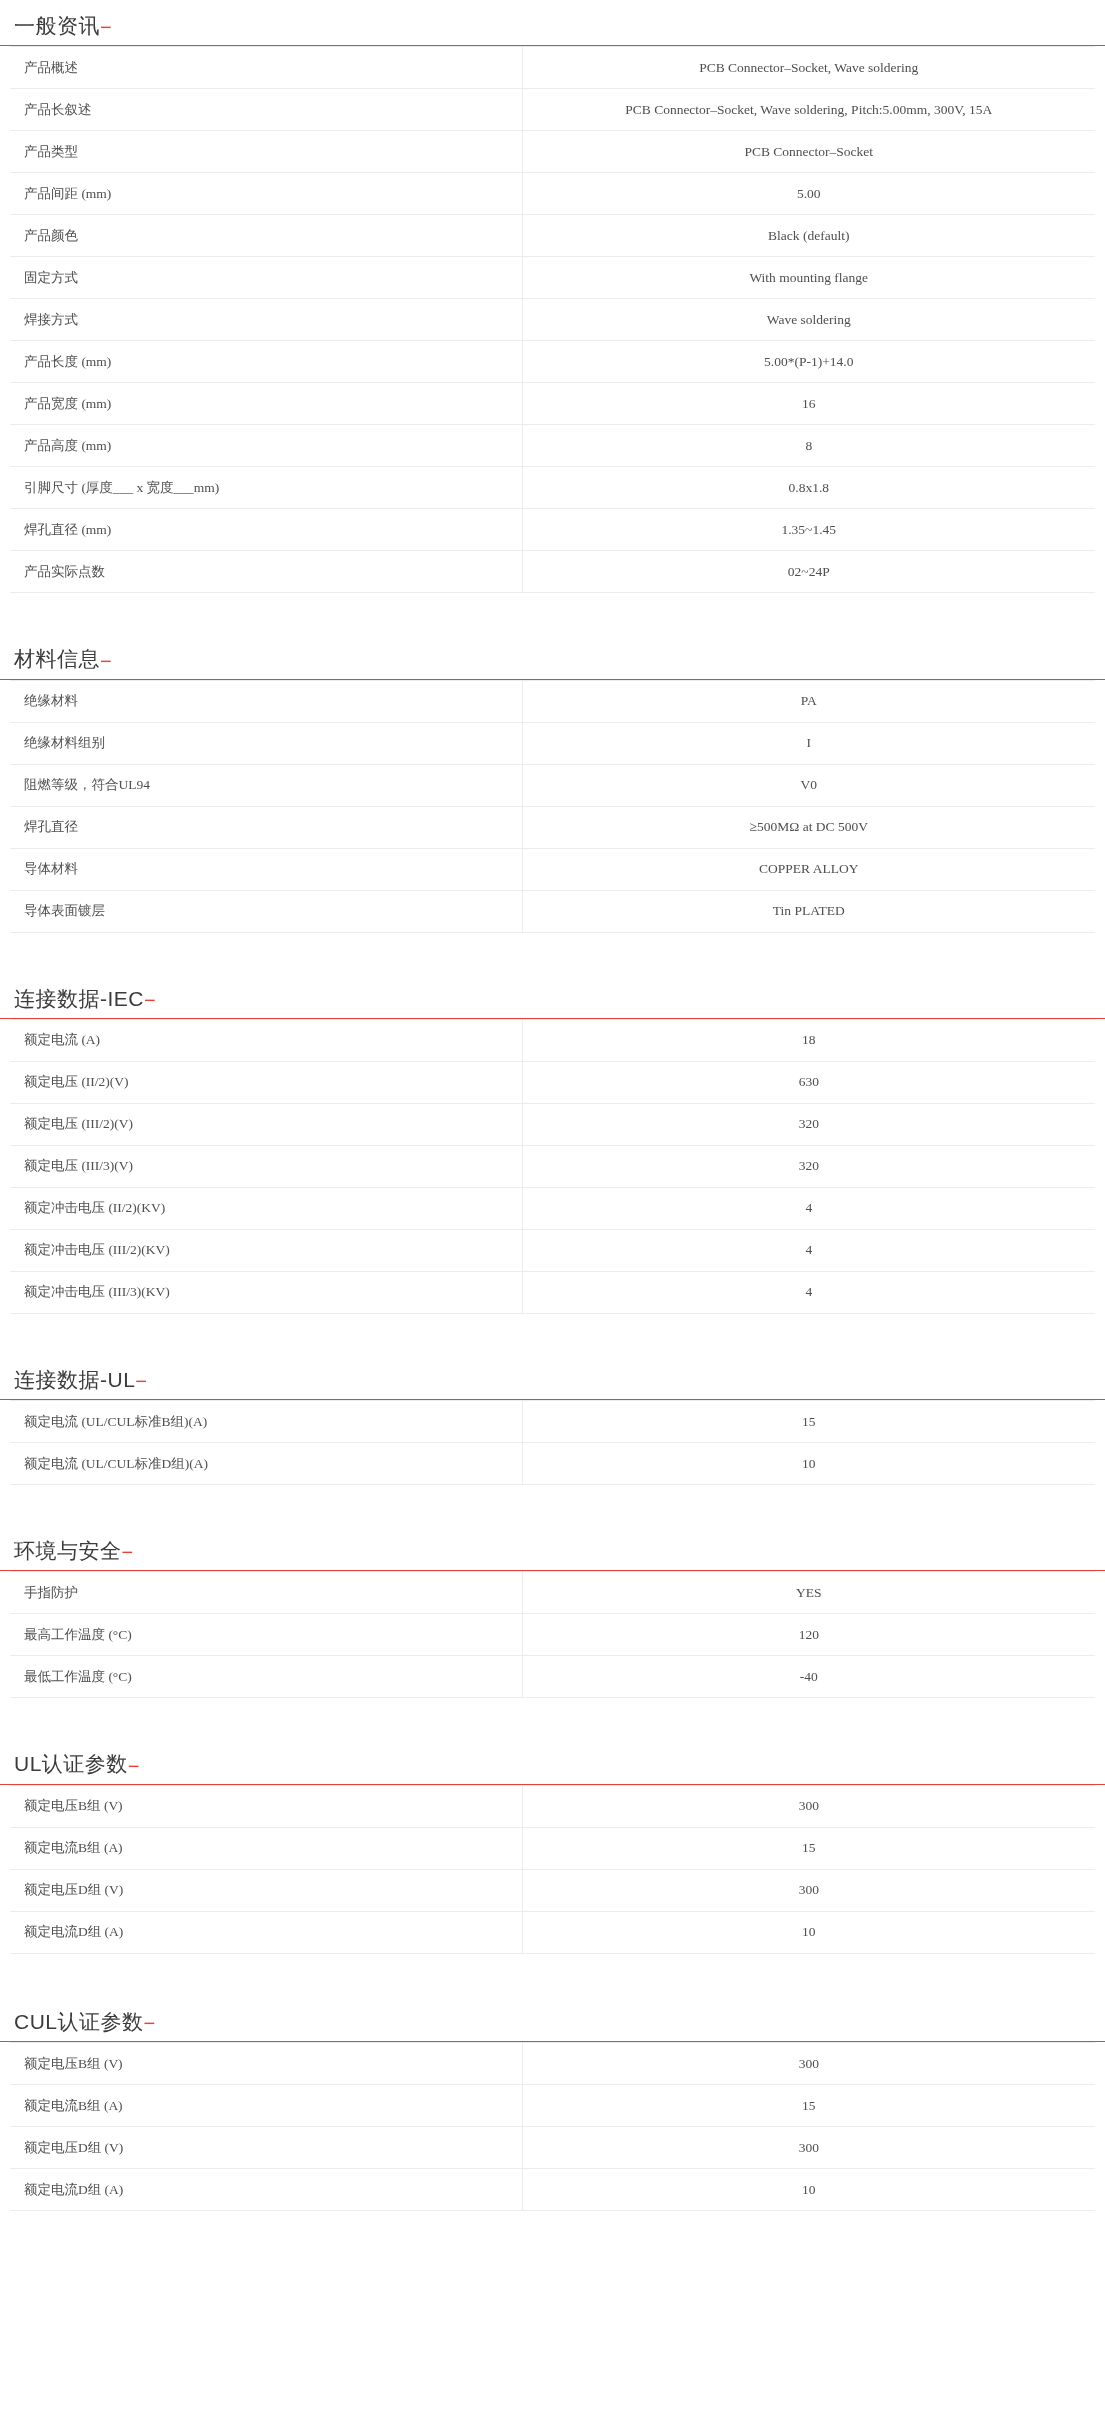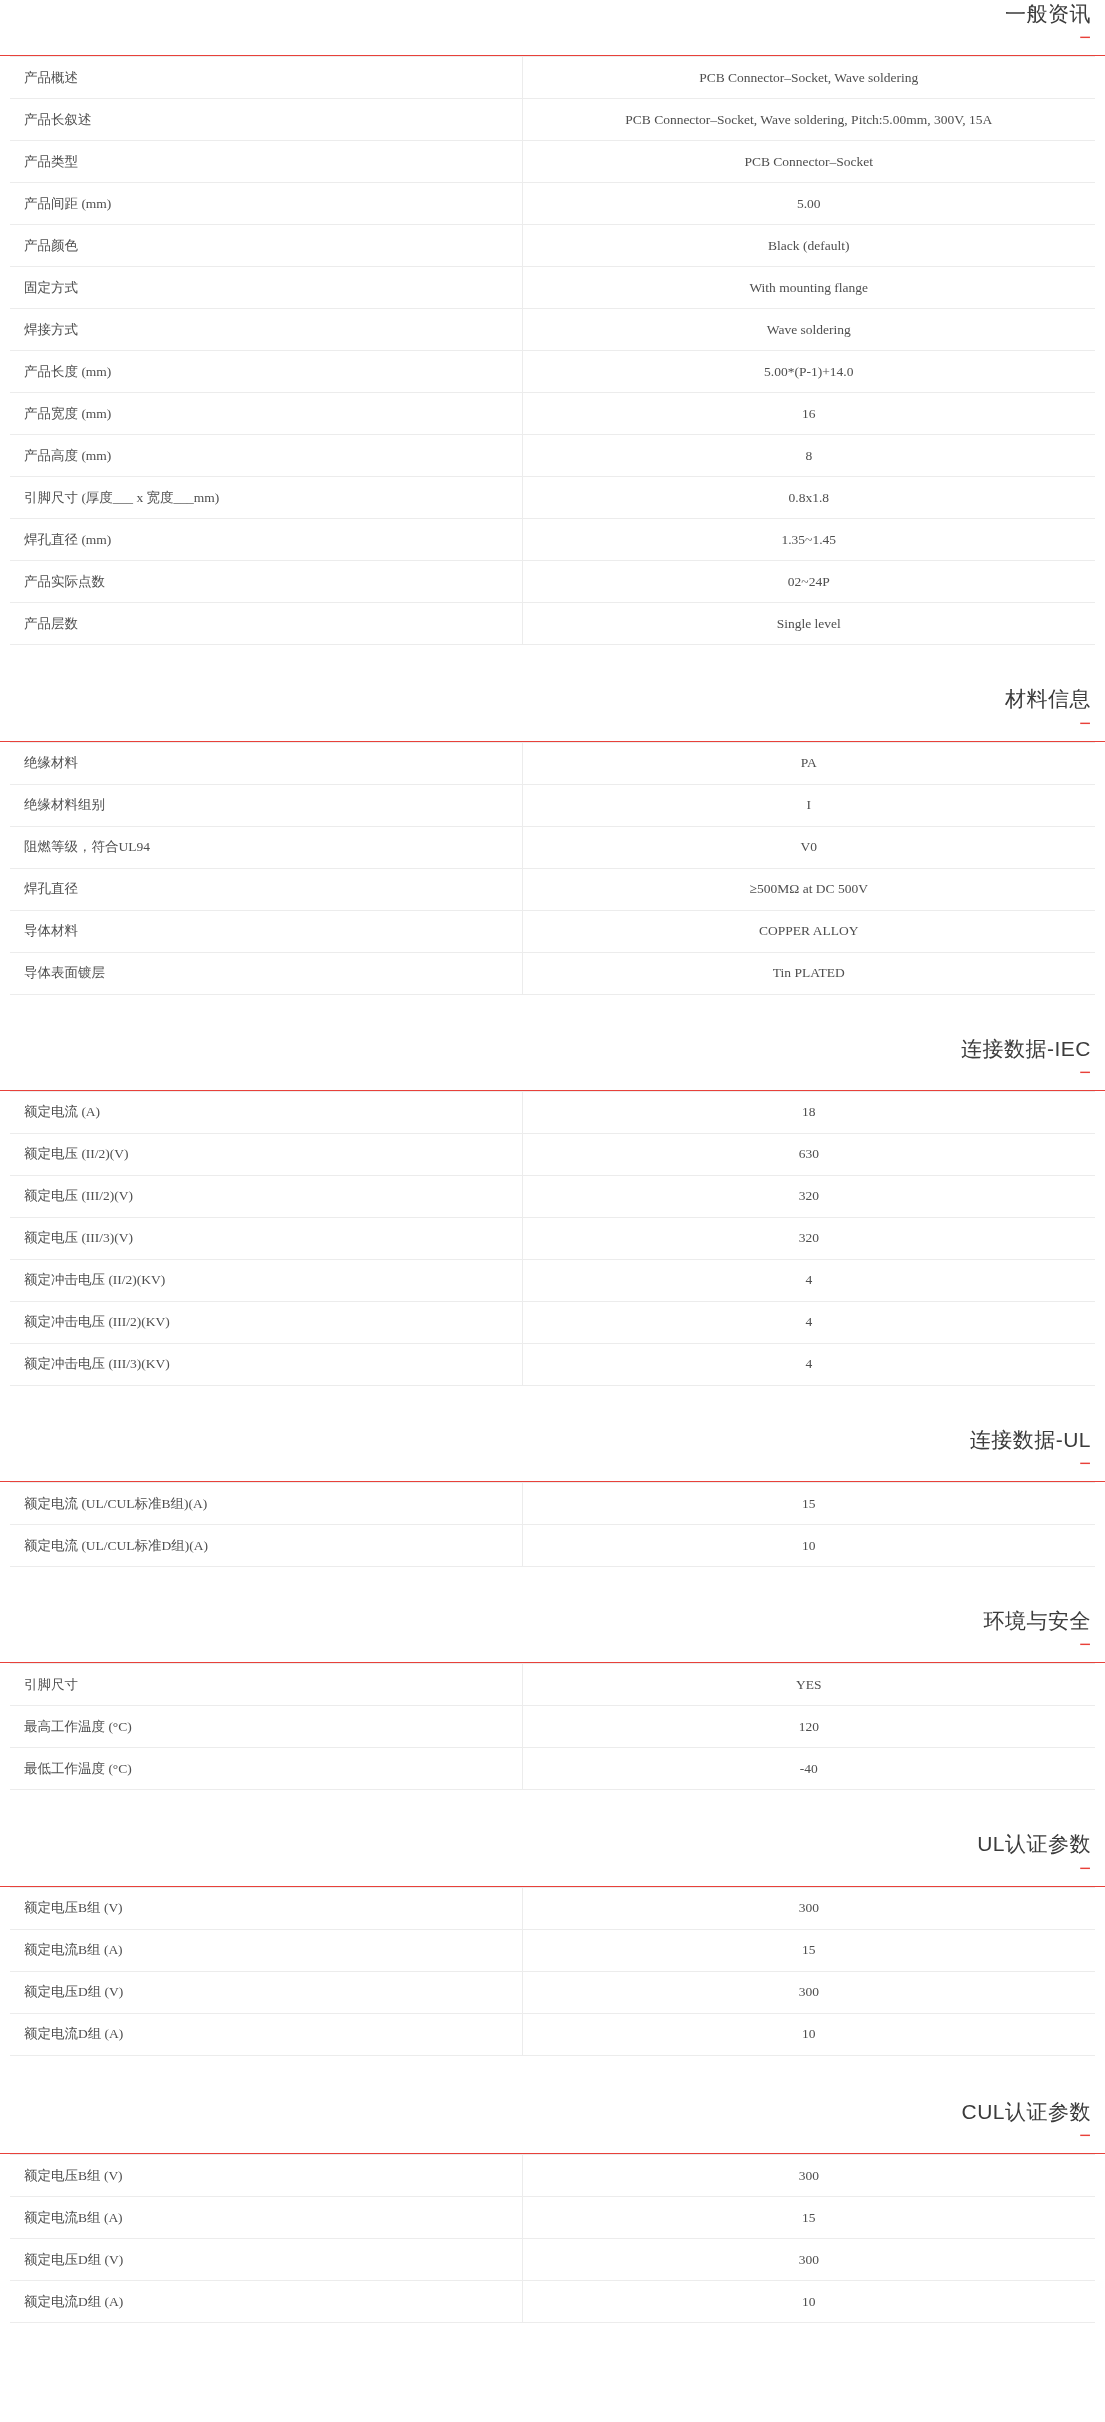--- a/index.html
+++ b/index.html
@@ -17,23 +17,22 @@
     padding: 0 0 40px 0;
   }
   .section {
     margin: 0;
   }
   .section-head {
     display: flex;
     align-items: flex-end;
     justify-content: flex-start;
     border-bottom: 1px solid #e8413a;
-    padding: 0 14px 6px 14px;
+    padding: 12px 14px 6px 14px;
     margin: 0 0 0 0;
-    flex-direction: column;
   }
   .section-title {
     font-size: 21px;
     color: #3b3b3b;
     font-weight: 400;
     letter-spacing: 0.5px;
     line-height: 1.3;
   }
   .collapse-toggle {
     font-size: 20px;
@@ -133,24 +132,20 @@
             <td class="v">0.8x1.8</td>
           </tr>
         <tr>
             <td class="k">焊孔直径 (mm)</td>
             <td class="v">1.35~1.45</td>
           </tr>
         <tr>
             <td class="k">产品实际点数</td>
             <td class="v">02~24P</td>
           </tr>
-        <tr>
-            <td class="k">产品层数</td>
-            <td class="v">Single level</td>
-          </tr>
       </tbody>
     </table>
   </div>
 
   <div class="gap-1"></div>
 
   <div class="section">
     <div class="section-head">
       <div class="section-title">材料信息</div>
       <div class="collapse-toggle">−</div>
@@ -250,21 +245,21 @@
   <div class="gap-1"></div>
 
   <div class="section">
     <div class="section-head">
       <div class="section-title">环境与安全</div>
       <div class="collapse-toggle">−</div>
     </div>
     <table class="spec">
       <tbody>
         <tr>
-            <td class="k">引脚尺寸</td>
+            <td class="k">手指防护</td>
             <td class="v">YES</td>
           </tr>
         <tr>
             <td class="k">最高工作温度 (°C)</td>
             <td class="v">120</td>
           </tr>
         <tr>
             <td class="k">最低工作温度 (°C)</td>
             <td class="v">-40</td>
           </tr>

